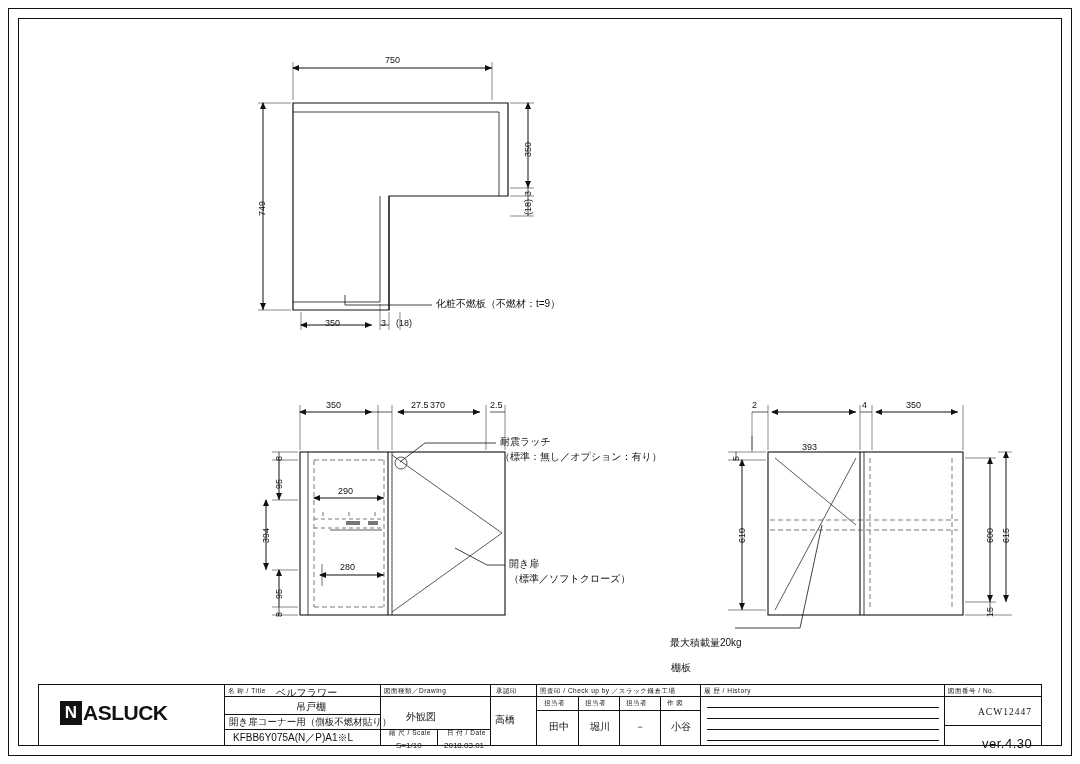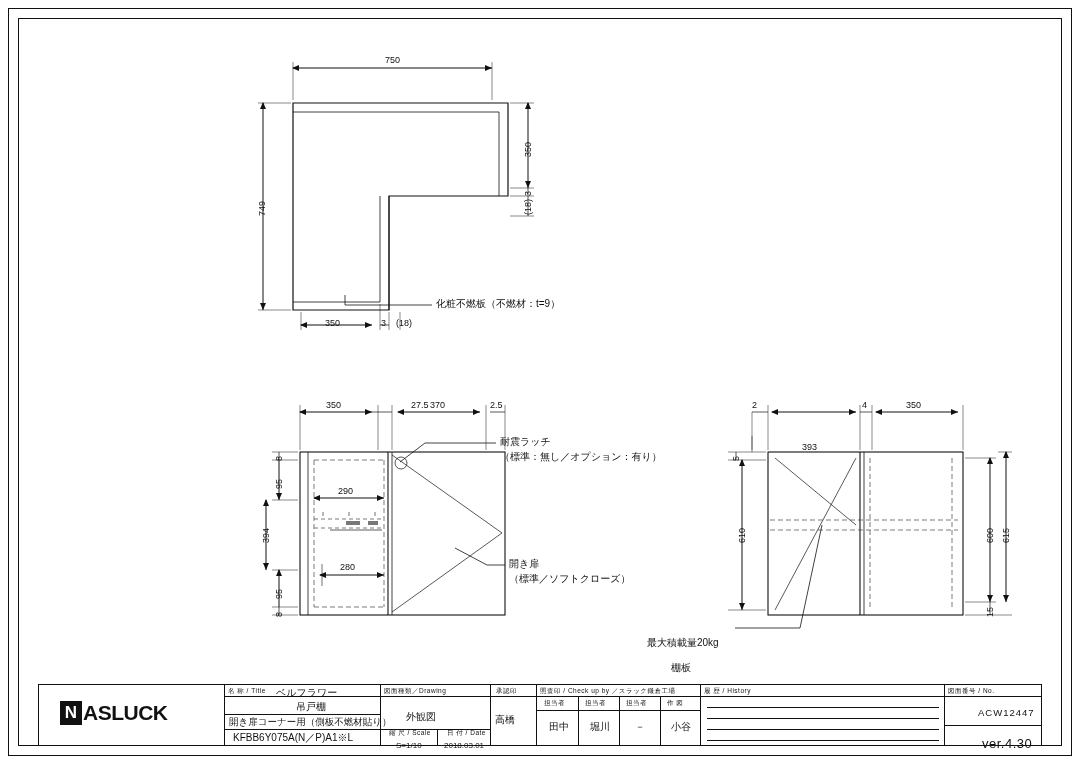--- a/index.html
+++ b/index.html
@@ -197,21 +197,21 @@
   <div class="lbl" style="left:752px;top:401px;">2</div>
   <div class="lbl" style="left:802px;top:401px;margin-top:42px;">393</div>
   <div class="lbl" style="left:862px;top:401px;">4</div>
   <div class="lbl" style="left:906px;top:401px;">350</div>
   <div class="vlbl" style="left:732px;top:461px;">5</div>
   <div class="vlbl" style="left:738px;top:543px;">610</div>
   <div class="vlbl" style="left:986px;top:543px;">600</div>
   <div class="vlbl" style="left:1002px;top:543px;">615</div>
   <div class="vlbl" style="left:986px;top:617px;">15</div>
   <div class="lbl jp" style="left:671px;top:623px;margin-top:40px;">棚板</div>
-  <div class="lbl jp" style="left:647px;top:638px;">最大積載量20kg</div>
+  <div class="lbl jp" style="left:670px;top:638px;">最大積載量20kg</div>
 
   <div id="titleblock">
     <div class="cell" style="left:0;top:0;width:186px;height:60px;"></div>
     <div class="cell" style="left:186px;top:0;width:156px;height:60px;"></div>
     <div class="cell" style="left:342px;top:0;width:110px;height:60px;"></div>
     <div class="cell" style="left:452px;top:0;width:46px;height:60px;"></div>
     <div class="cell" style="left:498px;top:0;width:164px;height:60px;"></div>
     <div class="cell" style="left:662px;top:0;width:244px;height:60px;"></div>
     <div class="cell" style="left:906px;top:0;width:96px;height:60px;border-right:none;"></div>
 
@@ -263,15 +263,15 @@
   <div class="tb-txt sm" style="left:626px;top:700px;">担当者</div>
   <div class="tb-txt sm" style="left:667px;top:700px;">作 図</div>
   <div class="tb-txt md" style="left:549px;top:722px;">田中</div>
   <div class="tb-txt md" style="left:590px;top:722px;">堀川</div>
   <div class="tb-txt md" style="left:635px;top:722px;">－</div>
   <div class="tb-txt md" style="left:671px;top:722px;">小谷</div>
 
   <div class="tb-txt sm" style="left:704px;top:688px;">履 歴 / History</div>
 
   <div class="tb-txt sm" style="left:948px;top:688px;">図面番号 / No.</div>
-  <div class="tb-txt" style="left:978px;top:708px;font-size:9.5px;letter-spacing:1px;">ACW12447</div>
+  <div class="tb-txt" style="left:978px;top:708px;font-size:9.5px;letter-spacing:1px;font-family:Liberation Serif, serif;">ACW12447</div>
   <div class="tb-txt" style="left:982px;top:737px;font-size:13px;letter-spacing:0.5px;">ver.4.30</div>
 </div>
 
 </body></html>

